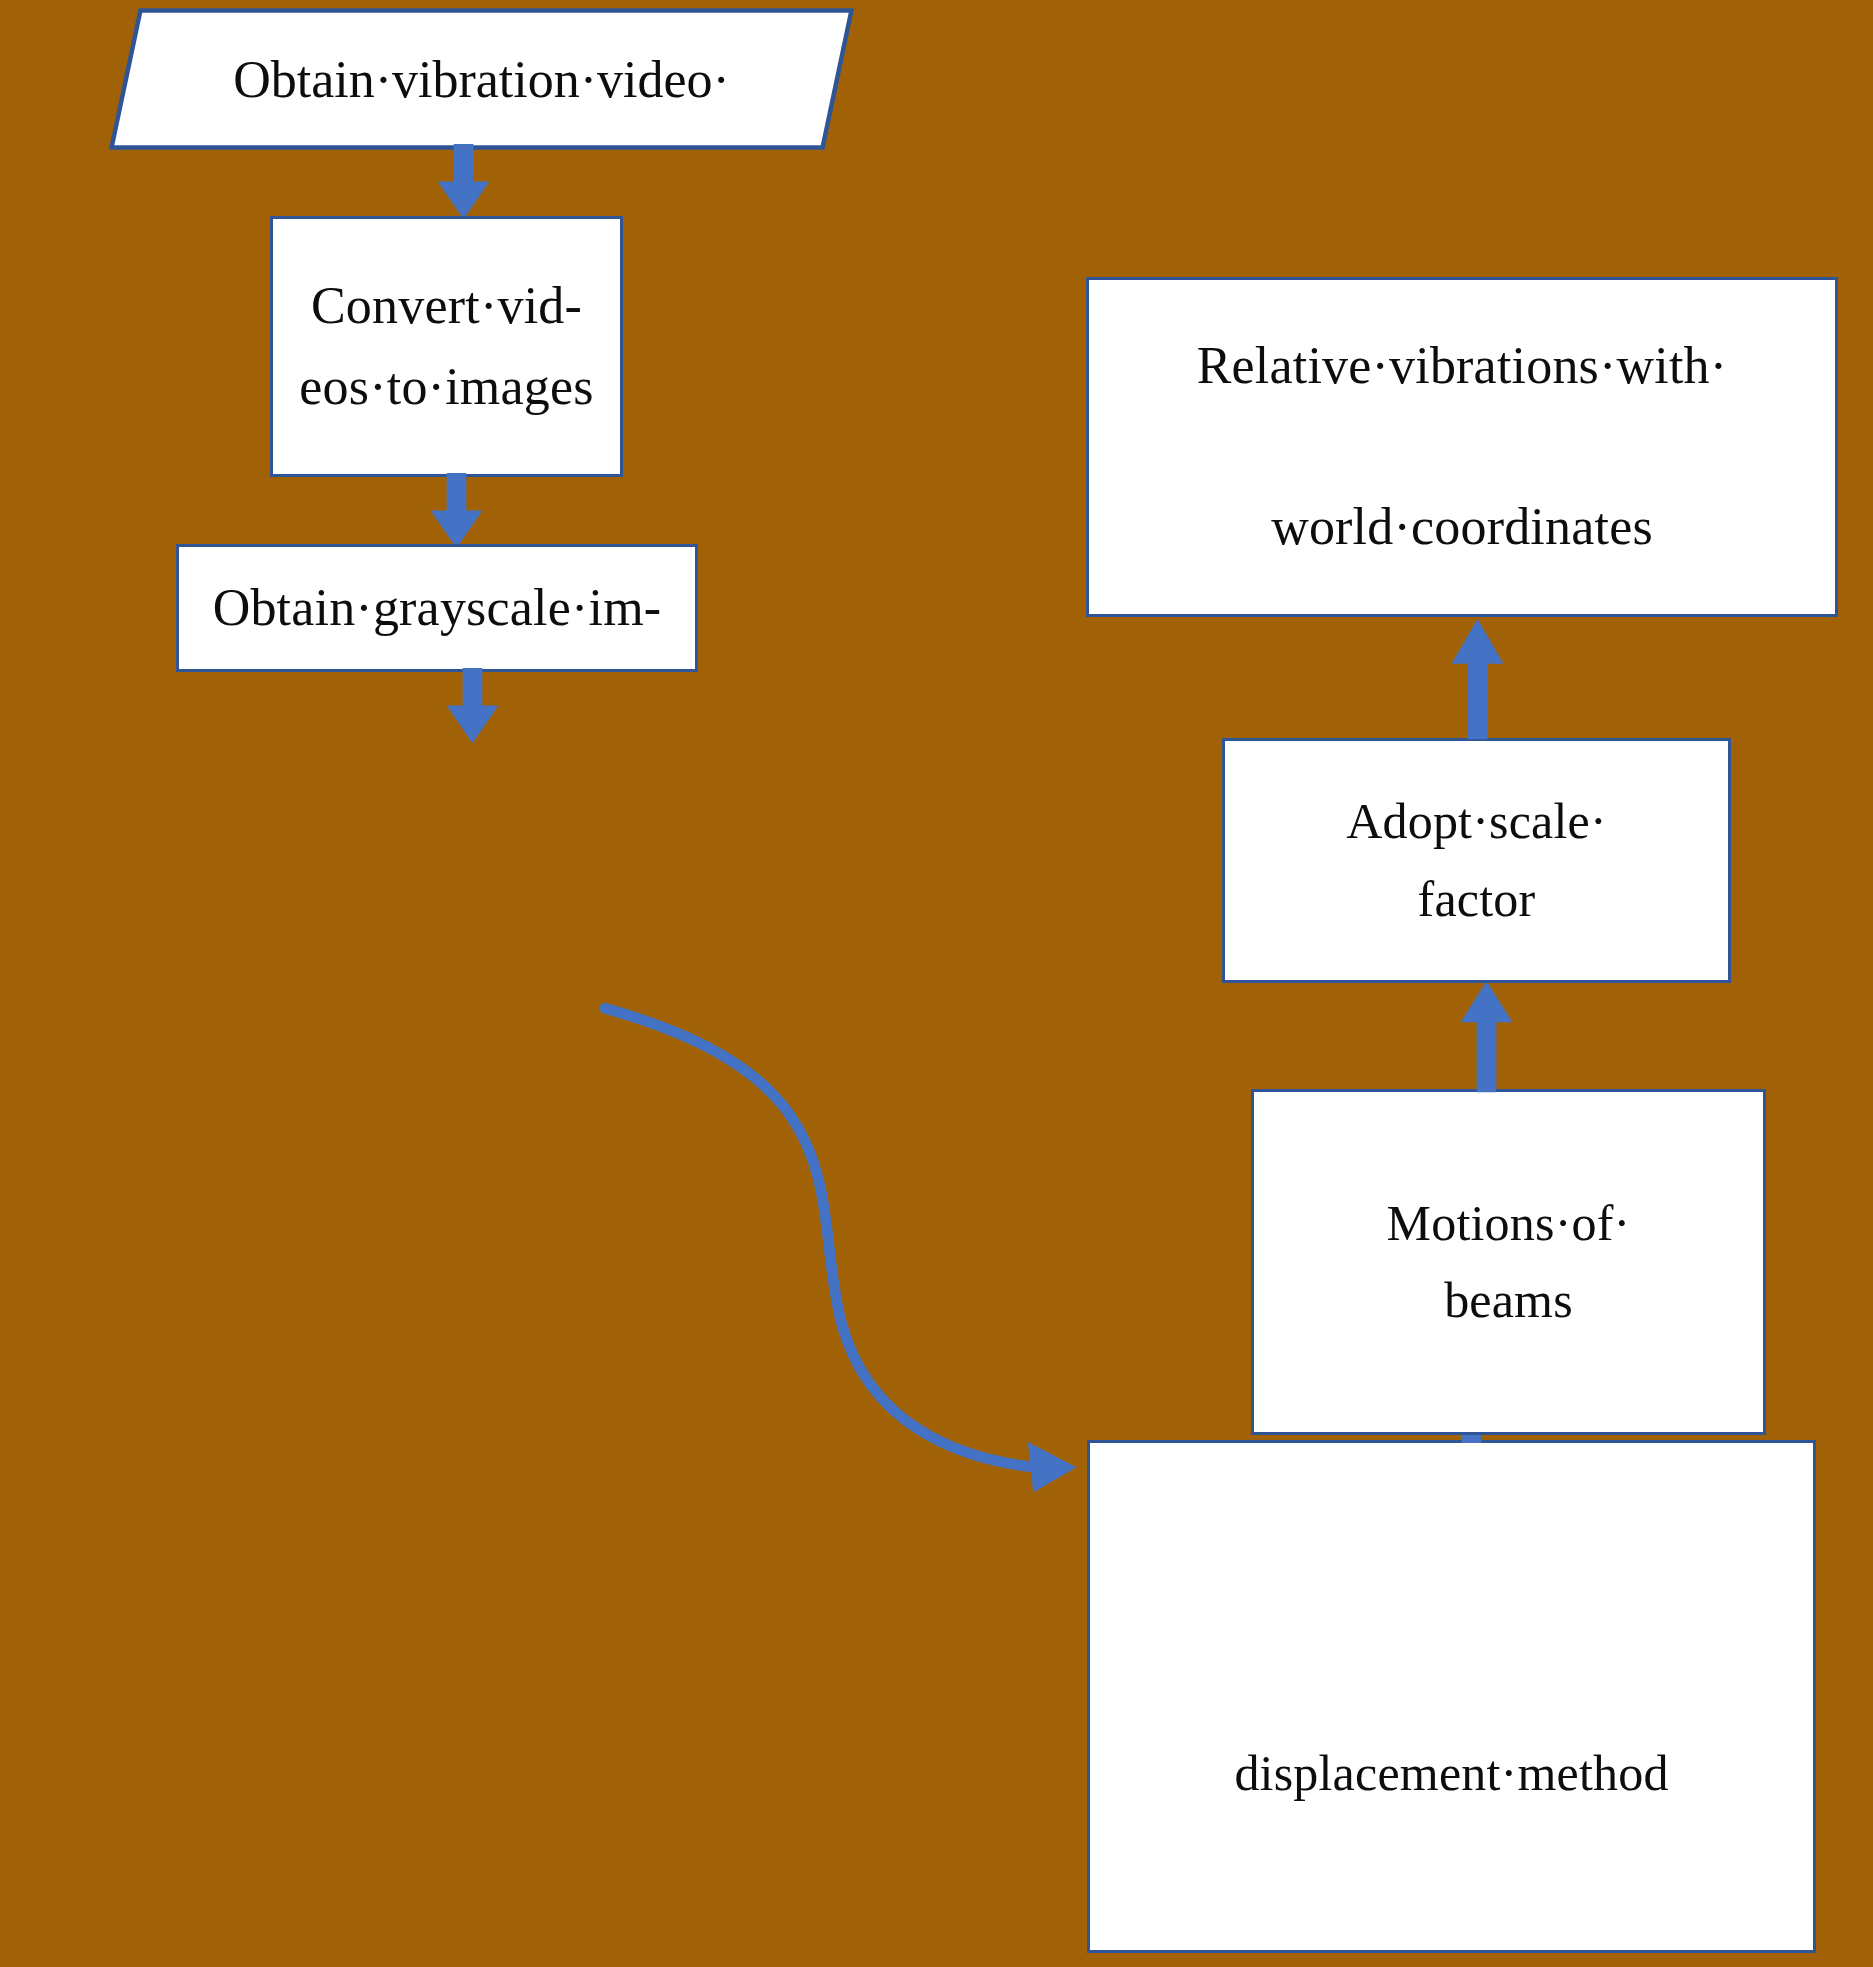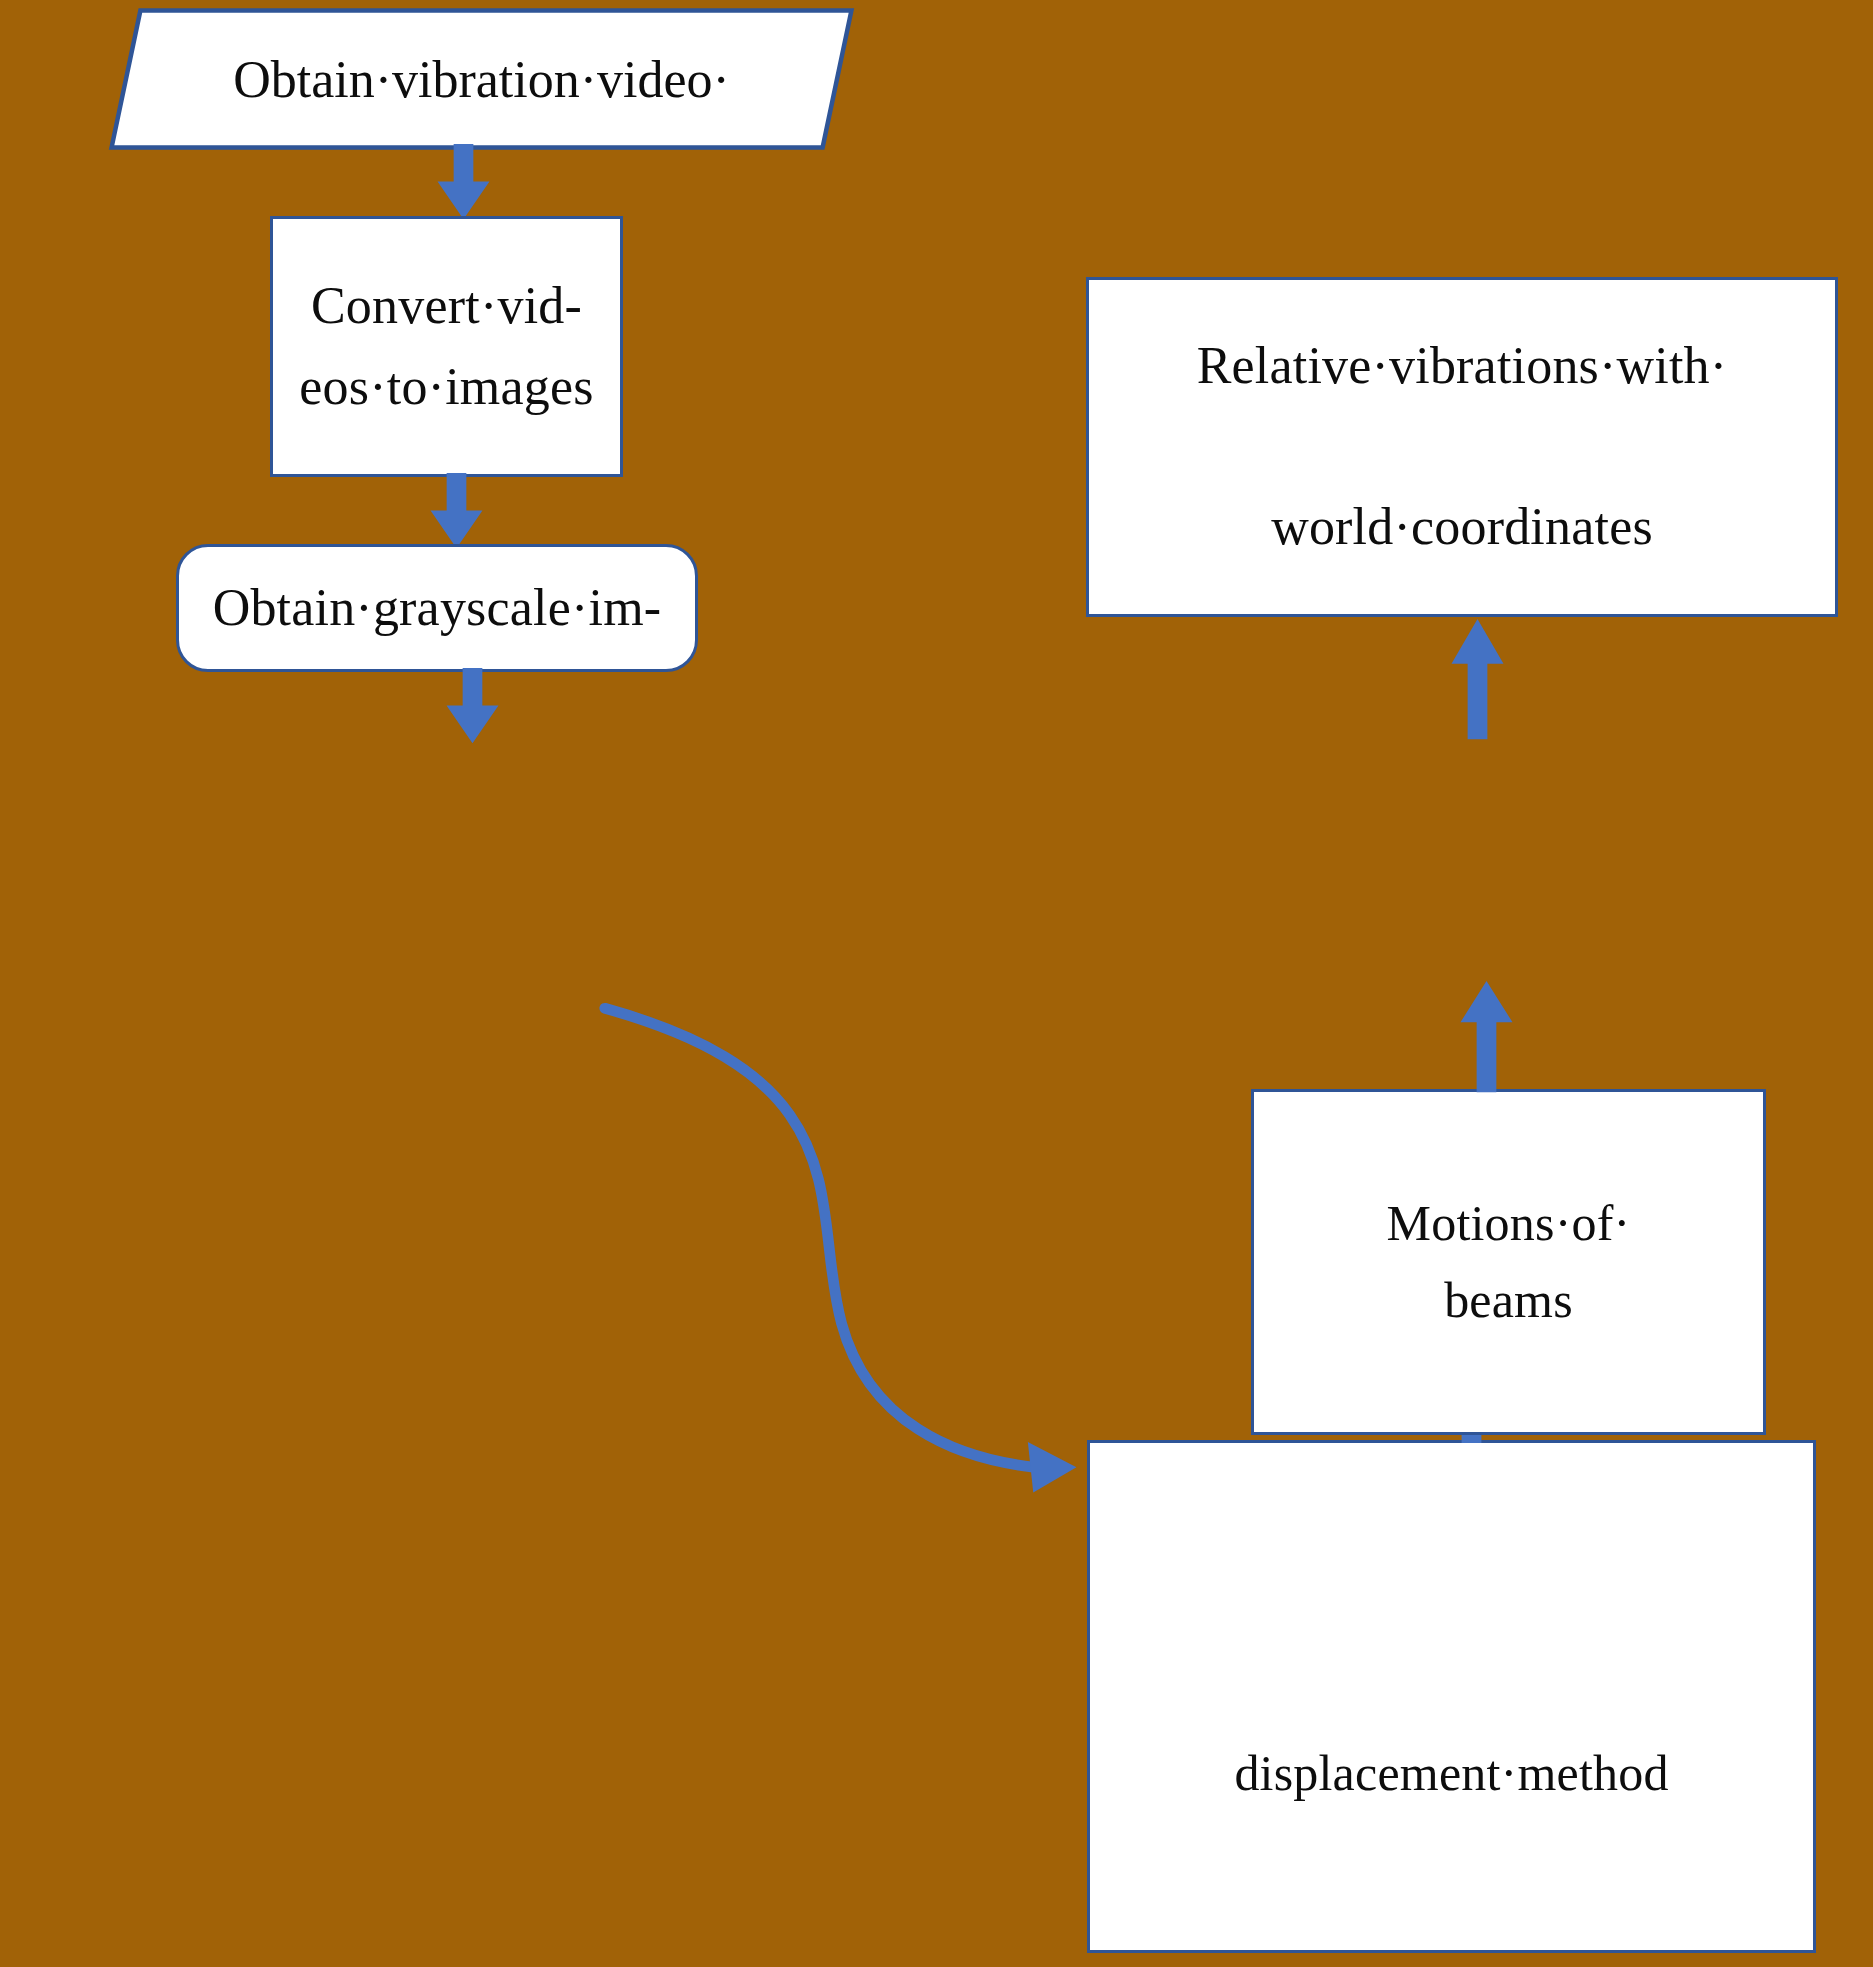--- a/index.html
+++ b/index.html
@@ -92,21 +92,21 @@
       <span>eos·to·images</span>
     </span>
   </div>
 
   <div class="arrow" style="left:416px; top:473px;">
     <svg width="81" height="77" viewBox="0 0 90 86">
       <polygon points="34,0 56,0 56,42 74,42 45,84 16,42 34,42" fill="#4472c4"></polygon>
     </svg>
   </div>
 
-  <div class="node t58" style="left:176px; top:544px; width:522px; height:128px;border-radius:32px;">
+  <div class="node t58" style="left:176px; top:544px; width:522px; height:128px;">
     <span class="label">Obtain·grayscale·im-</span>
   </div>
 
   <div class="arrow" style="left:432px; top:668px;">
     <svg width="81" height="77" viewBox="0 0 90 86">
       <polygon points="34,0 56,0 56,42 74,42 45,84 16,42 34,42" fill="#4472c4"></polygon>
     </svg>
   </div>
 
 
@@ -134,20 +134,26 @@
       <span>beams</span>
     </span>
   </div>
 
   <div class="arrow" style="left:1446px; top:981px;">
     <svg width="81" height="113" viewBox="0 0 90 126">
       <polygon points="45,0 74,46 56,46 56,124 34,124 34,46 16,46" fill="#4472c4"></polygon>
     </svg>
   </div>
 
+  <div class="node t56" style="left:1222px; top:738px; width:509px; height:245px;">
+    <span class="label">
+      <span>Adopt·scale·</span><br>
+      <span>factor</span>
+    </span>
+  </div>
 
   <div class="arrow" style="left:1437px; top:619px;">
     <svg width="81" height="122" viewBox="0 0 90 136">
       <polygon points="45,0 74,50 56,50 56,134 34,134 34,50 16,50" fill="#4472c4"></polygon>
     </svg>
   </div>
 
   <div class="node t58" style="left:1086px; top:277px; width:752px; height:340px;">
     <span class="label">
       <span>Relative·vibrations·with·</span><br><br>

